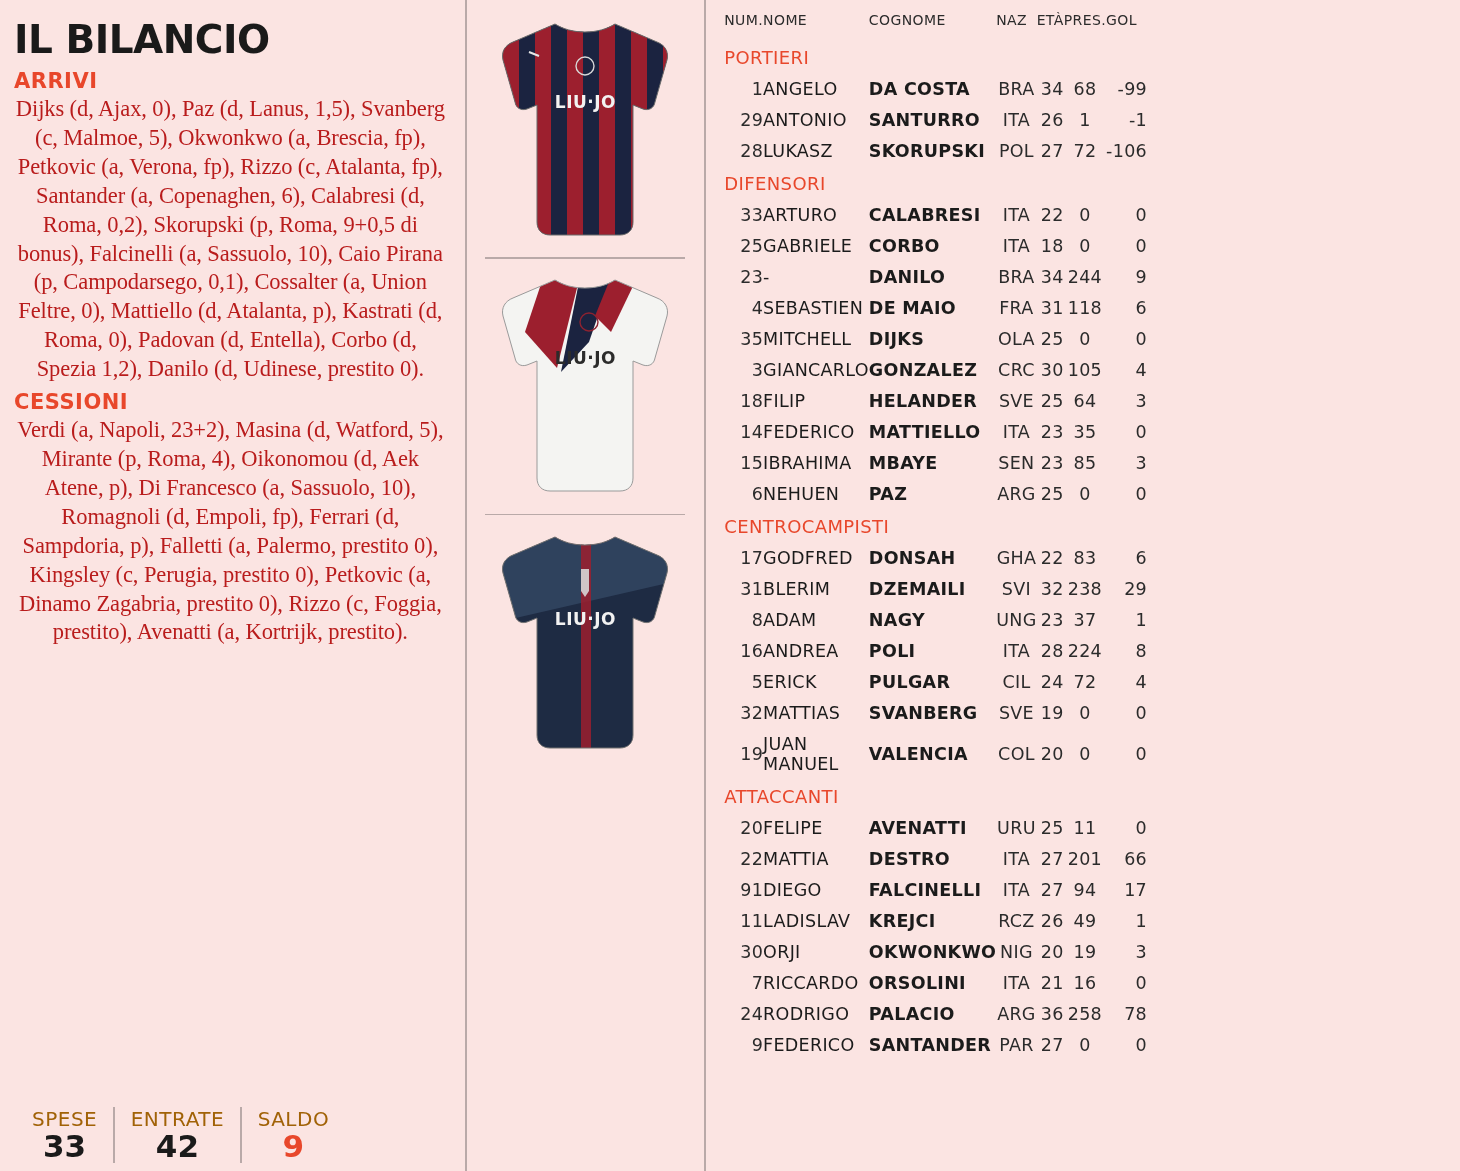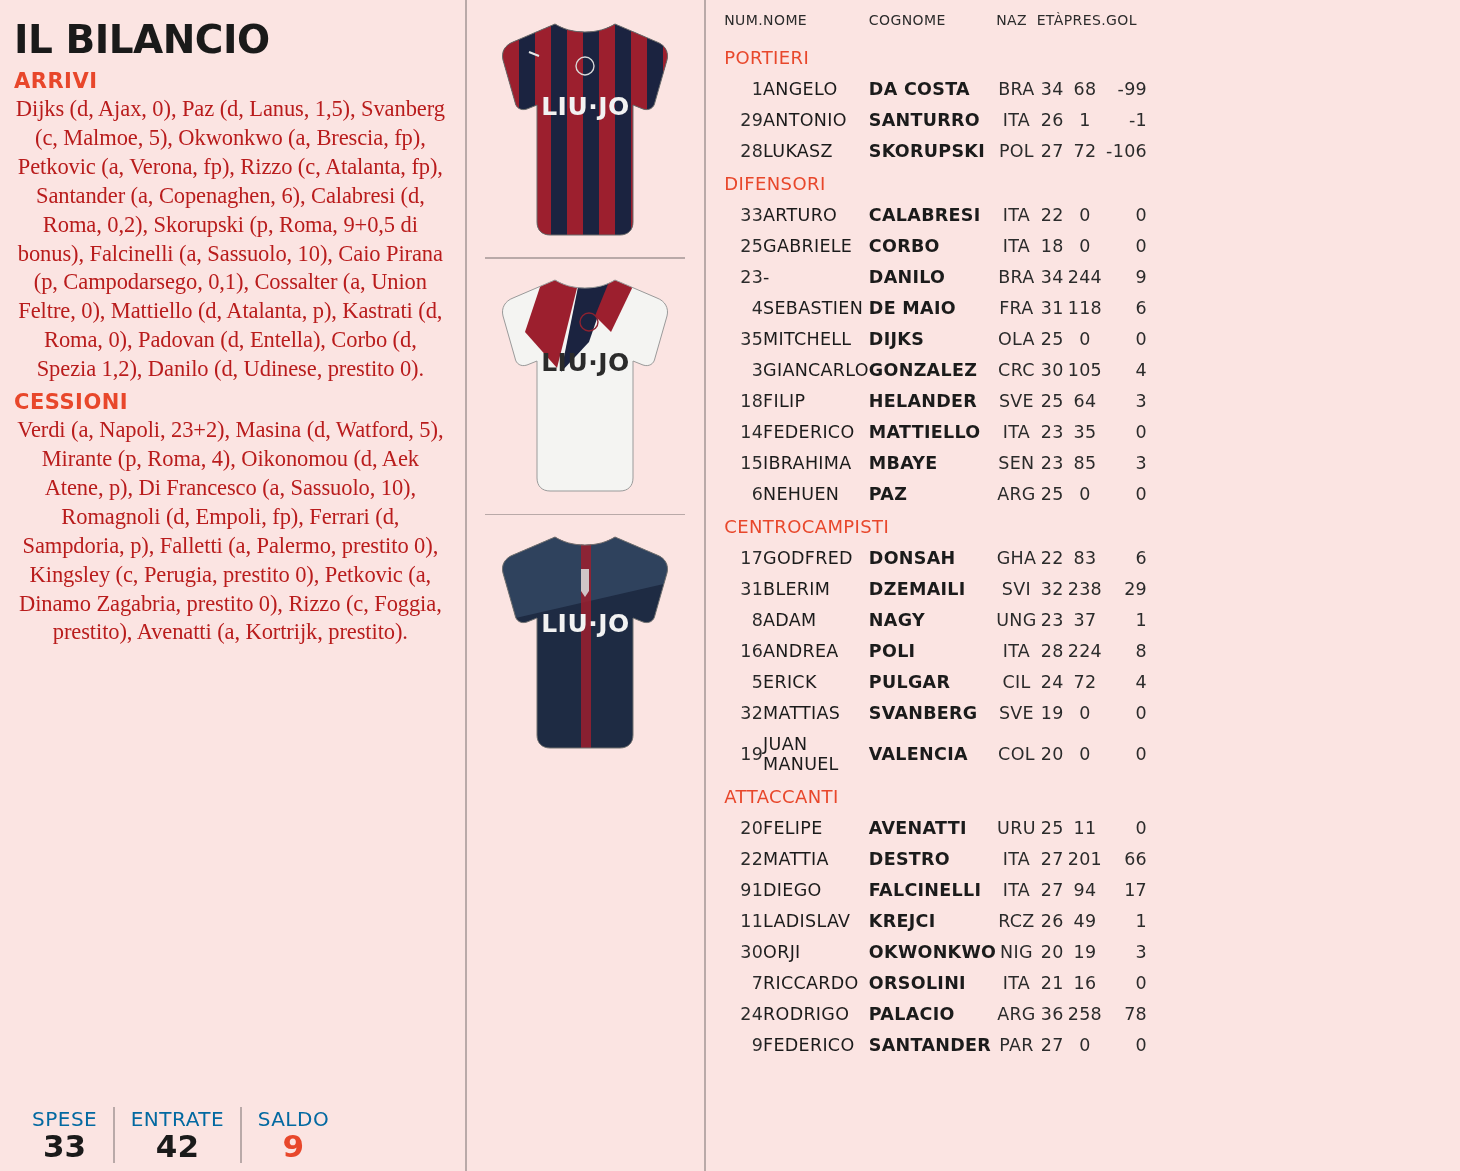--- a/index.html
+++ b/index.html
@@ -64,21 +64,21 @@
   }
   .total-box {
     text-align: center;
     padding: 0 14px;
     flex: 0 0 auto;
   }
   .total-box.first { padding-left: 18px; }
   .total-label {
     font-family: "DejaVu Sans", sans-serif;
     font-size: 20px;
-    color: #0369a1;
+    color: #a16207;
     letter-spacing: 0.5px;
     line-height: 1.1;
   }
   .total-value {
     font-family: "DejaVu Sans", sans-serif;
     font-weight: bold;
     font-size: 31px;
     color: #1a1a1a;
     line-height: 1.05;
   }
@@ -121,21 +121,21 @@
     background: #b9a9a8;
   }
   .shirt-wrap { position: relative; width: 200px; height: 228px; }
   .shirt-svg { display: block; }
   .kit-logo {
     position: absolute;
     left: 0; right: 0;
     text-align: center;
     font-family: "DejaVu Sans", sans-serif;
     font-weight: bold;
-    font-size: 25px;
+    font-size: 17px;
     letter-spacing: 0.5px;
   }
 
   
   .roster-col {
     flex: 1;
     box-sizing: border-box;
     padding: 8px 28px 0 18px;
   }
   table.roster {

